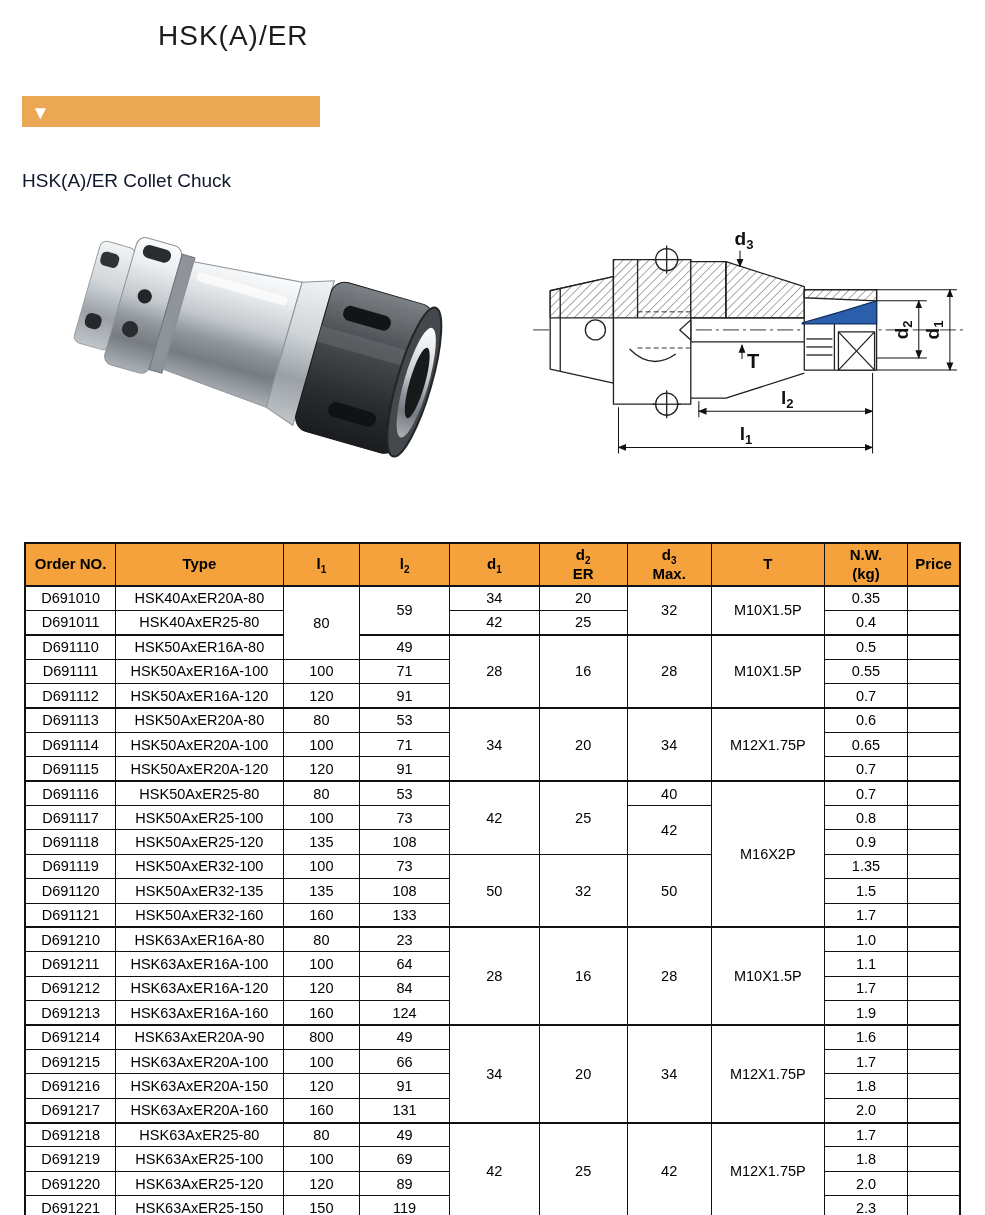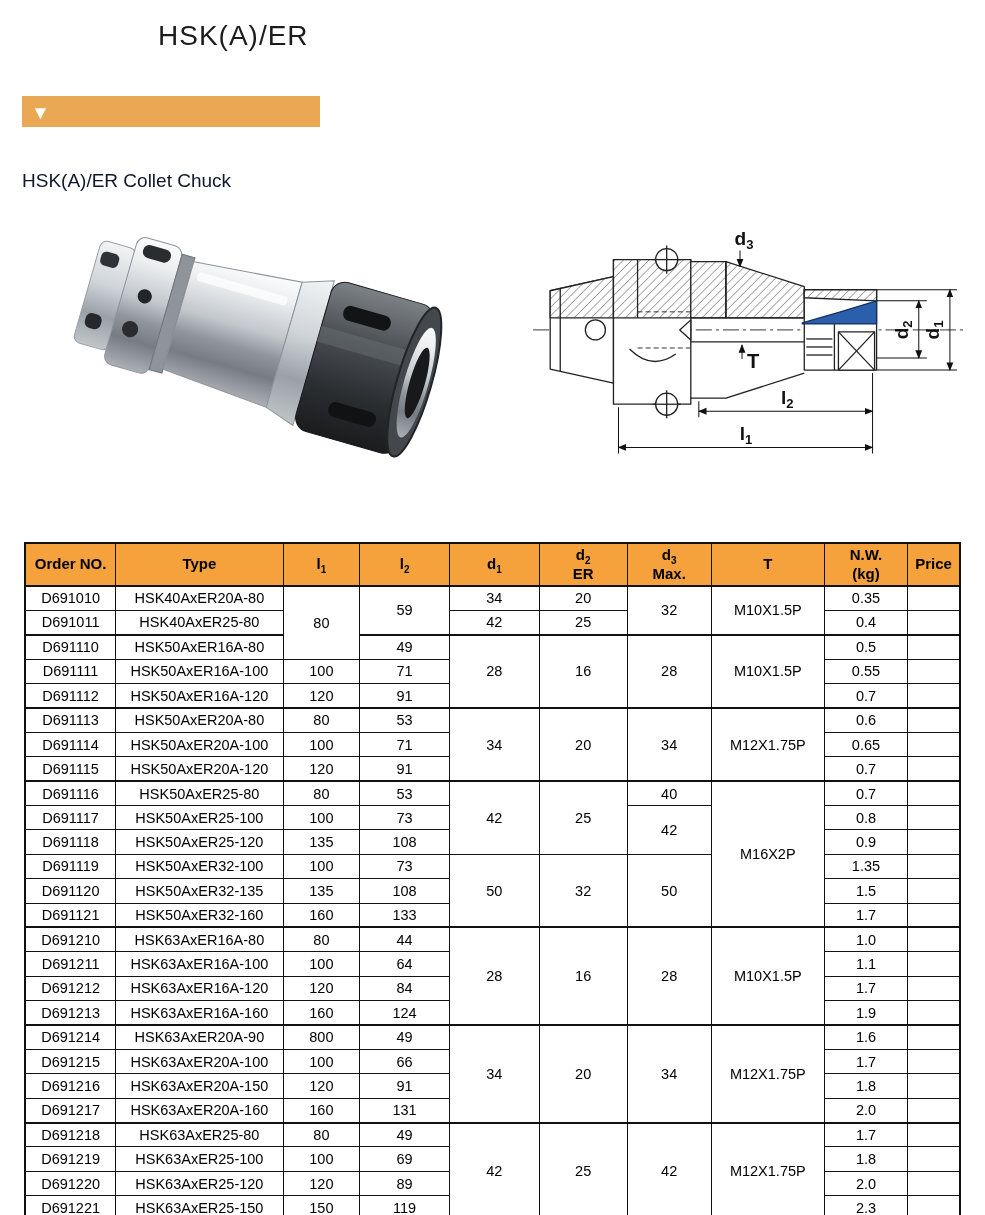--- a/index.html
+++ b/index.html
@@ -331,21 +331,21 @@
           <td>HSK50AxER32-160</td>
           <td>160</td>
           <td>133</td>
           <td>1.7</td>
           <td></td>
         </tr>
         <tr class="thick">
           <td>D691210</td>
           <td>HSK63AxER16A-80</td>
           <td>80</td>
-          <td>44</td>
+          <td>23</td>
           <td rowspan="4">28</td>
           <td rowspan="4">16</td>
           <td rowspan="4">28</td>
           <td rowspan="4">M10X1.5P</td>
           <td>1.0</td>
           <td></td>
         </tr>
         <tr>
           <td>D691211</td>
           <td>HSK63AxER16A-100</td>

